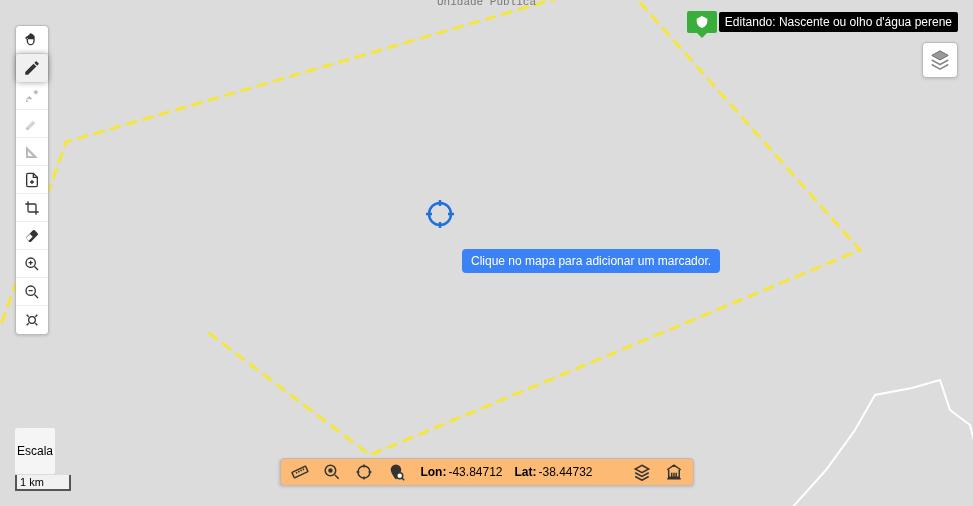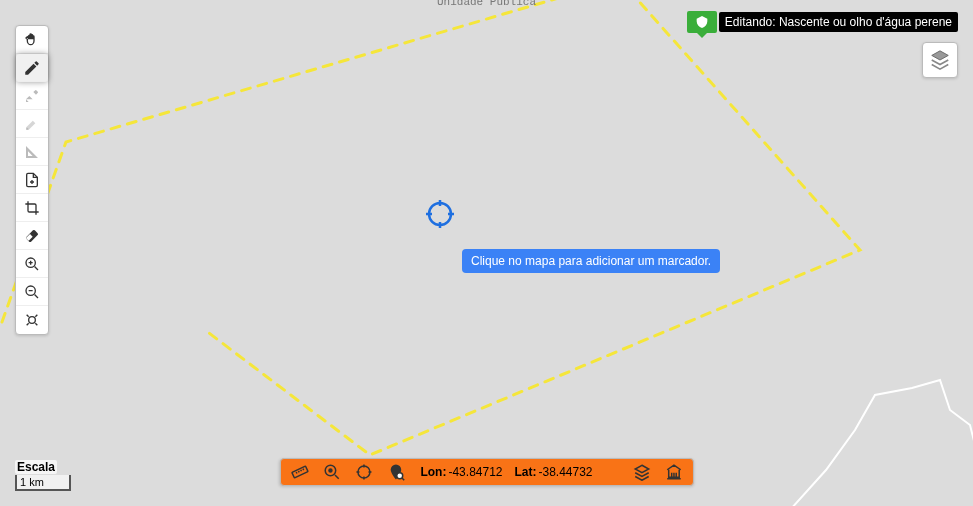--- a/index.html
+++ b/index.html
@@ -149,44 +149,43 @@
 
     
     .scale-ctrl {
       position: absolute;
       left: 15px;
       bottom: 15px;
       font-size: 12px;
     }
     .scale-label {
       background: rgba(255,255,255,0.7);
-      padding: 0 2px;
+      padding: 16px 2px;
       border-radius: 2px;
       display: inline-block;
-      font-weight: bold;
     }
     .scale-bar {
       width: 56px;
       border: 2px solid #555;
       border-top: none;
       font-size: 11px;
       padding: 0 3px;
       background: rgba(255,255,255,0.6);
       line-height: 14px;
       margin-top: 1px;
     }
 
     
     .bottom-bar {
       position: absolute;
       bottom: 20px;
       left: 50%;
       transform: translateX(-50%);
       height: 28px;
-      background: #f97316;
+      background: #fdba74;
       border: 1px solid #bbb;
       border-radius: 4px;
       display: flex;
       align-items: center;
       padding: 0 8px;
       gap: 10px;
       box-shadow: 0 1px 3px rgba(0,0,0,.15);
       font-size: 12px;
     }
     .bb-btn {

